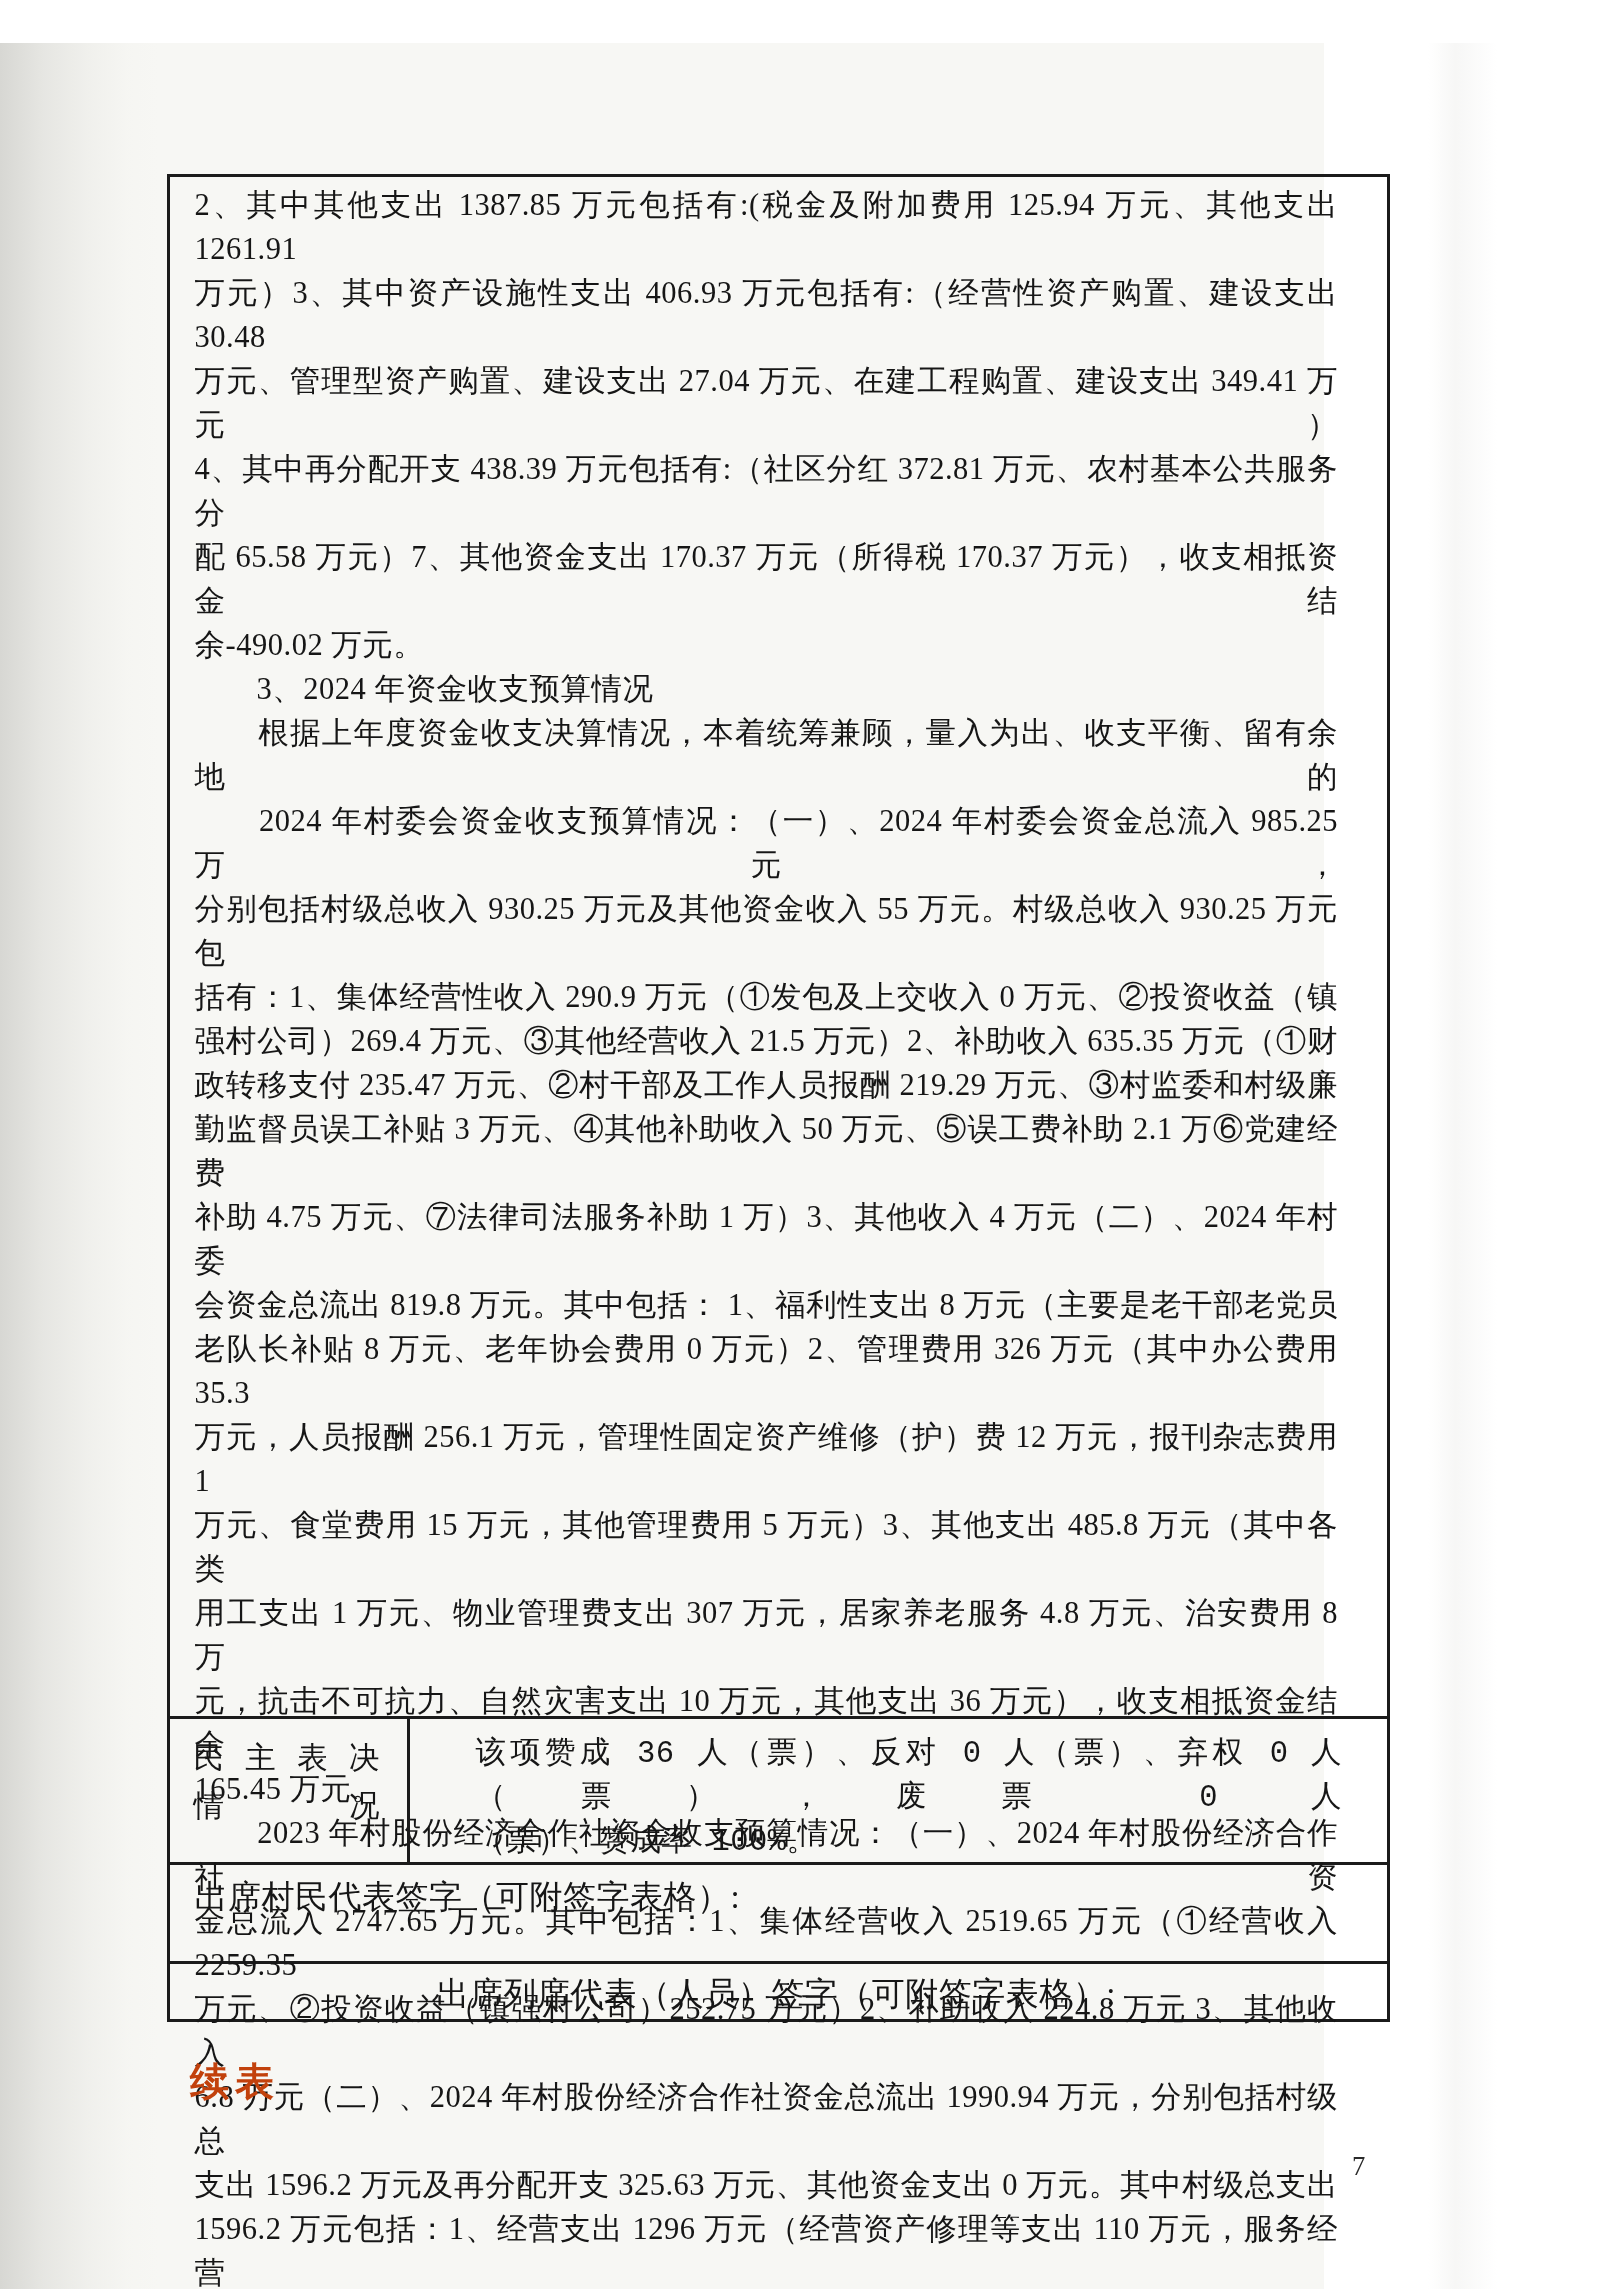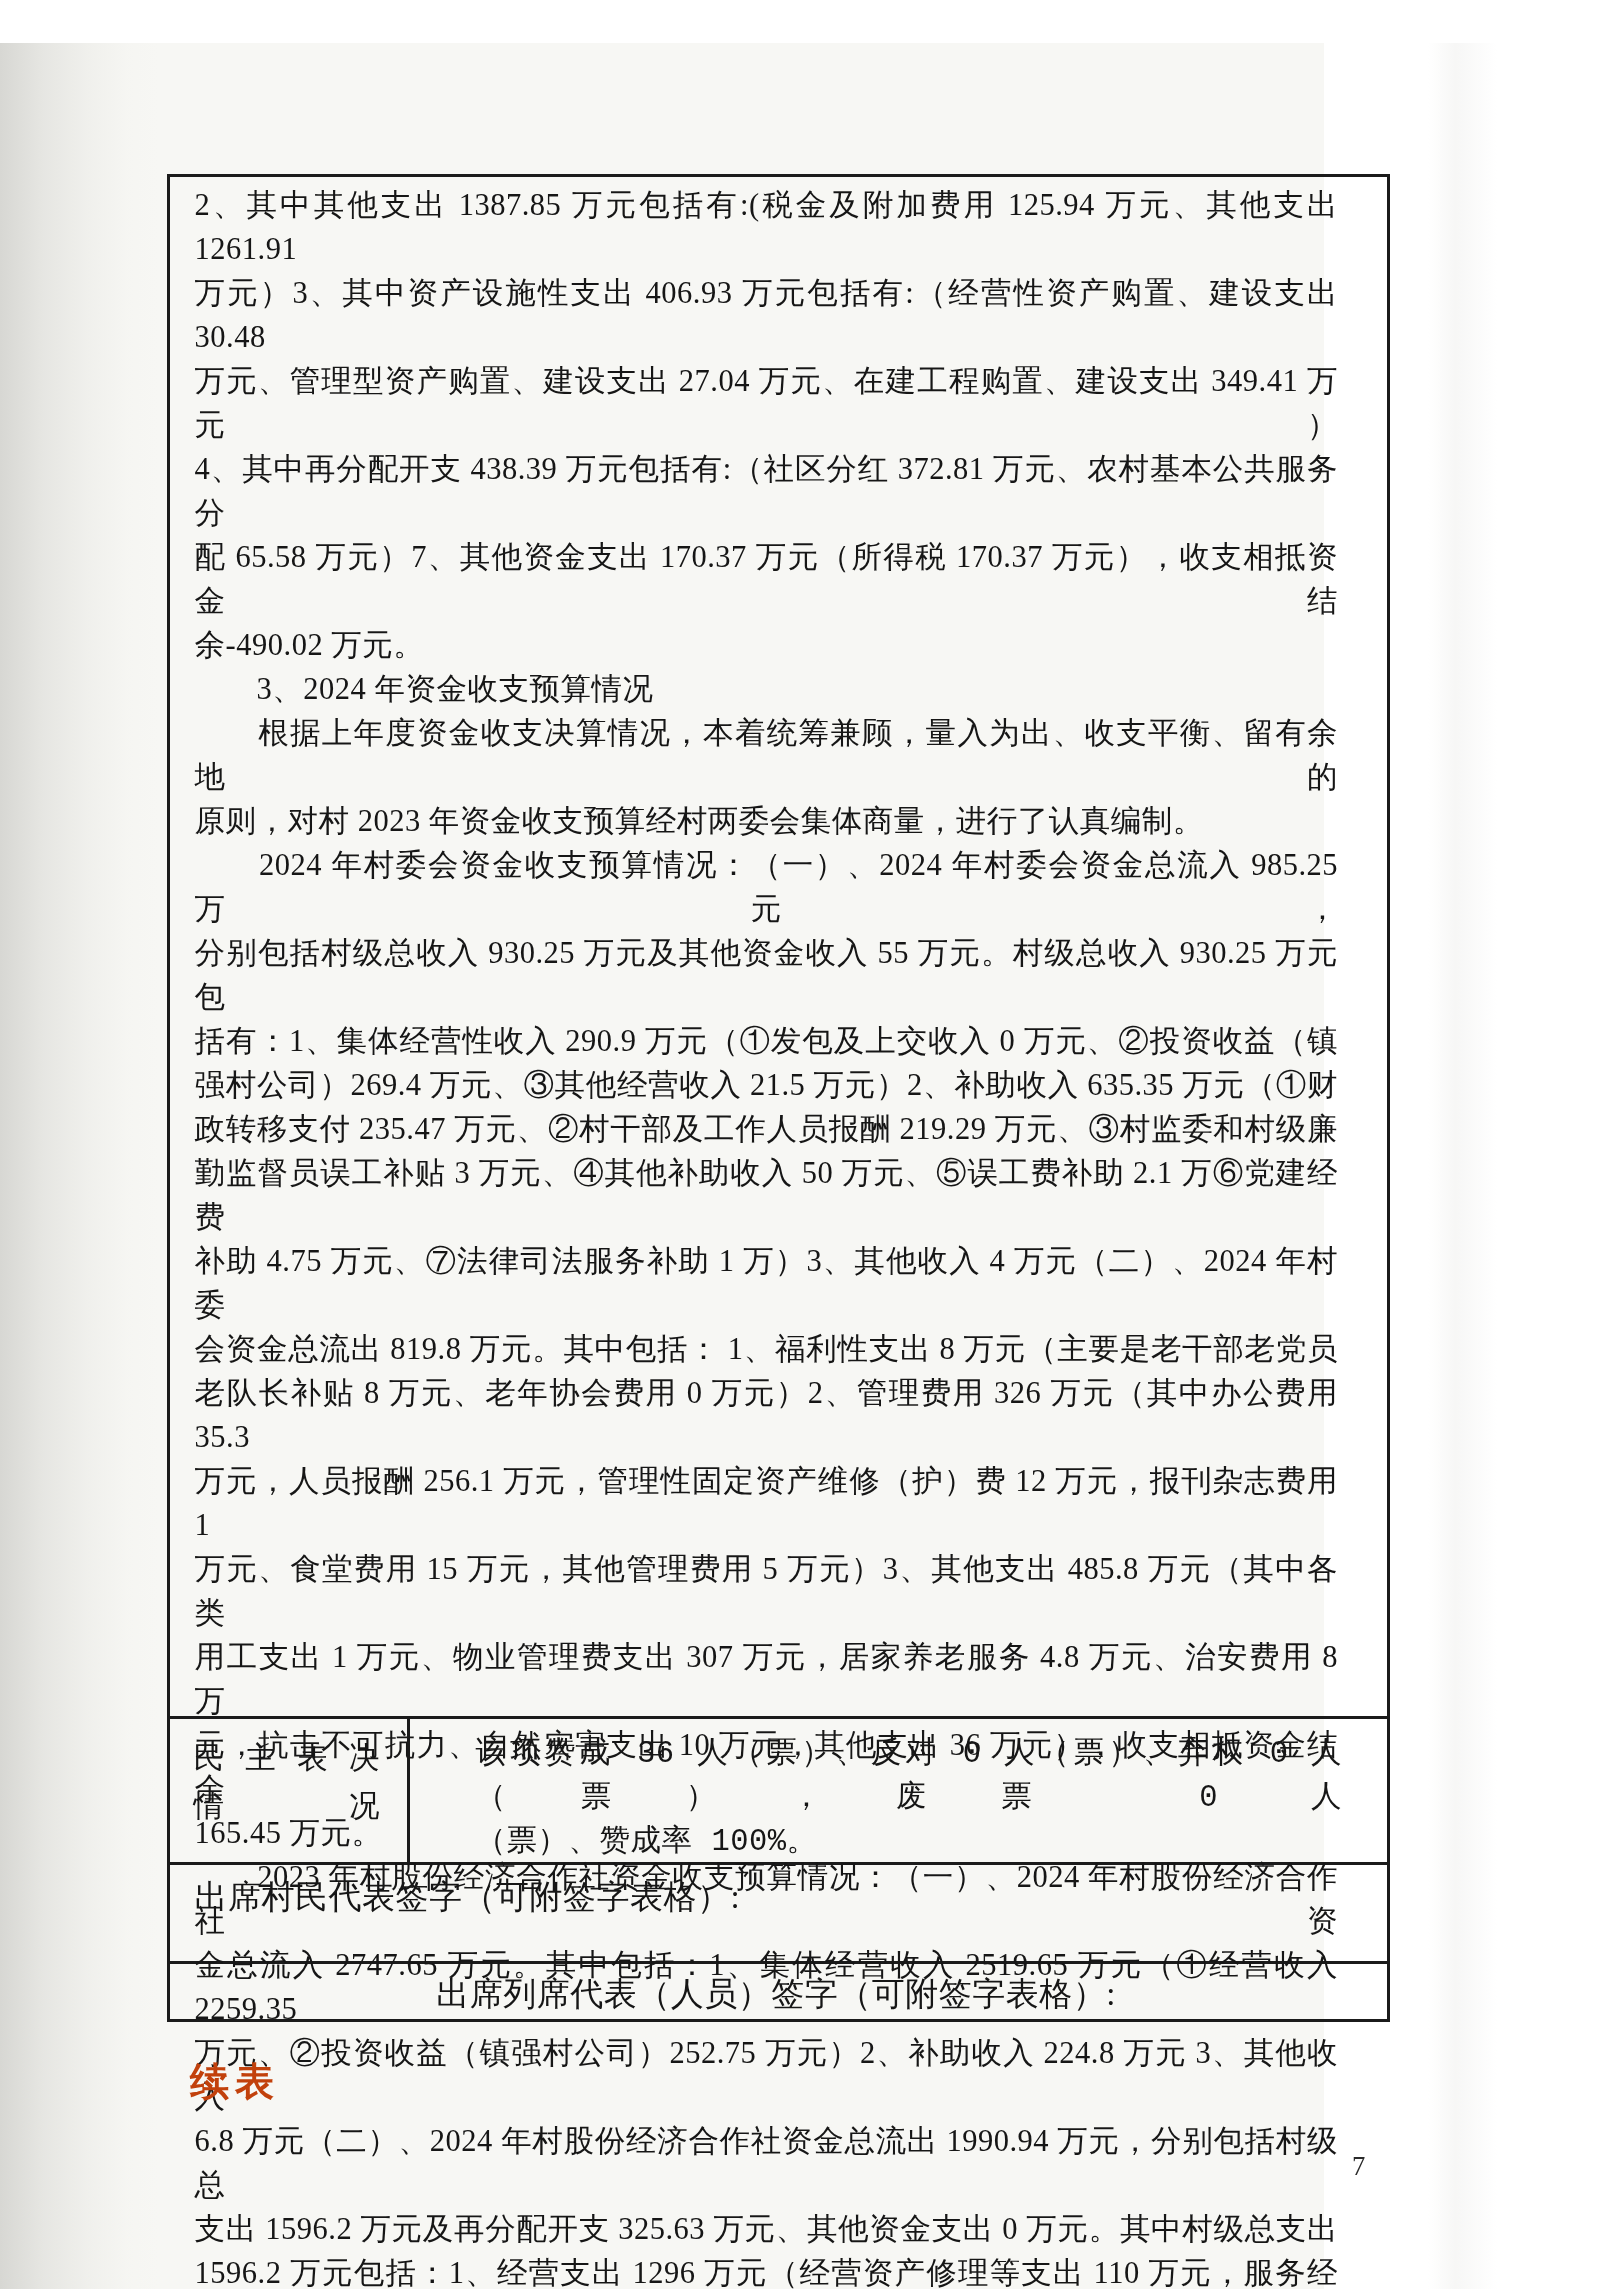--- a/index.html
+++ b/index.html
@@ -115,21 +115,20 @@
 
     <div class="cell main-cell">
         <div class="line">2、其中其他支出 1387.85 万元包括有:(税金及附加费用 125.94 万元、其他支出 1261.91</div>
         <div class="line">万元）3、其中资产设施性支出 406.93 万元包括有:（经营性资产购置、建设支出 30.48</div>
         <div class="line">万元、管理型资产购置、建设支出 27.04 万元、在建工程购置、建设支出 349.41 万元）</div>
         <div class="line">4、其中再分配开支 438.39 万元包括有:（社区分红 372.81 万元、农村基本公共服务分</div>
         <div class="line">配 65.58 万元）7、其他资金支出 170.37 万元（所得税 170.37 万元），收支相抵资金结</div>
         <div class="line short">余-490.02 万元。</div>
         <div class="line short">　　3、2024 年资金收支预算情况</div>
         <div class="line">　　根据上年度资金收支决算情况，本着统筹兼顾，量入为出、收支平衡、留有余地的</div>
-        <div class="line short">原则，对村 2023 年资金收支预算经村两委会集体商量，进行了认真编制。</div>
         <div class="line">　　2024 年村委会资金收支预算情况：（一）、2024 年村委会资金总流入 985.25 万元，</div>
         <div class="line">分别包括村级总收入 930.25 万元及其他资金收入 55 万元。村级总收入 930.25 万元包</div>
         <div class="line">括有：1、集体经营性收入 290.9 万元（①发包及上交收入 0 万元、②投资收益（镇</div>
         <div class="line">强村公司）269.4 万元、③其他经营收入 21.5 万元）2、补助收入 635.35 万元（①财</div>
         <div class="line">政转移支付 235.47 万元、②村干部及工作人员报酬 219.29 万元、③村监委和村级廉</div>
         <div class="line">勤监督员误工补贴 3 万元、④其他补助收入 50 万元、⑤误工费补助 2.1 万⑥党建经费</div>
         <div class="line">补助 4.75 万元、⑦法律司法服务补助 1 万）3、其他收入 4 万元（二）、2024 年村委</div>
         <div class="line">会资金总流出 819.8 万元。其中包括： 1、福利性支出 8 万元（主要是老干部老党员</div>
         <div class="line">老队长补贴 8 万元、老年协会费用 0 万元）2、管理费用 326 万元（其中办公费用 35.3</div>
         <div class="line">万元，人员报酬 256.1 万元，管理性固定资产维修（护）费 12 万元，报刊杂志费用 1</div>

